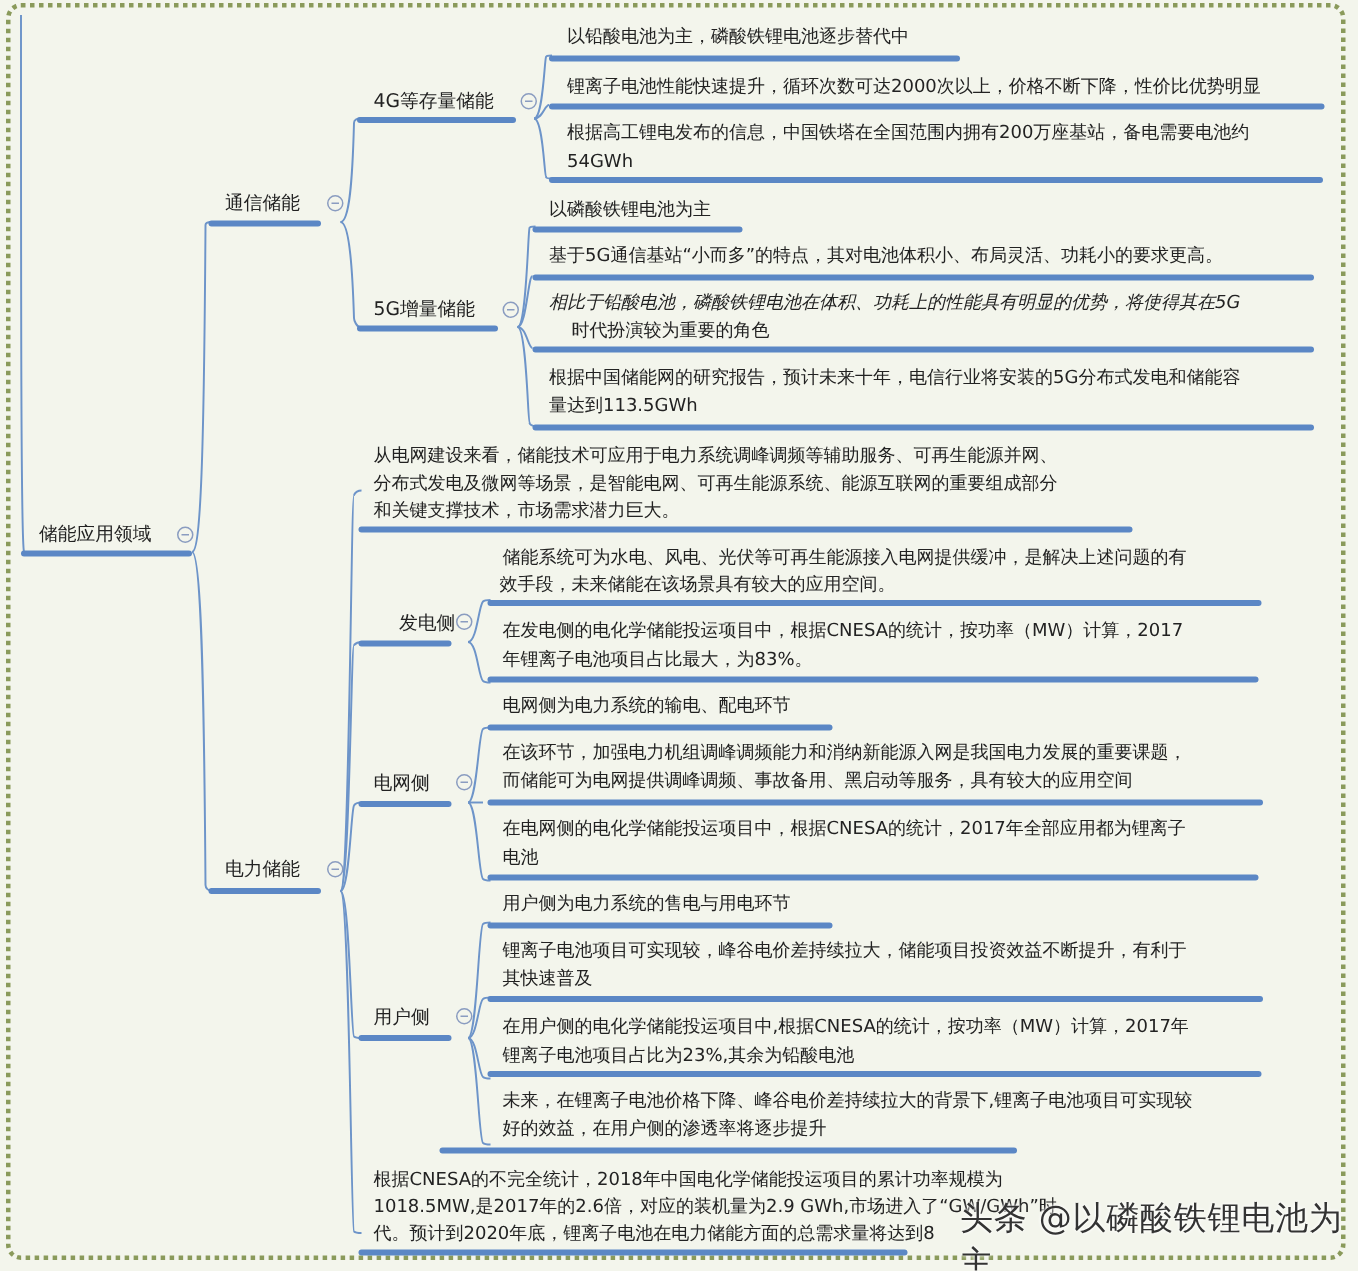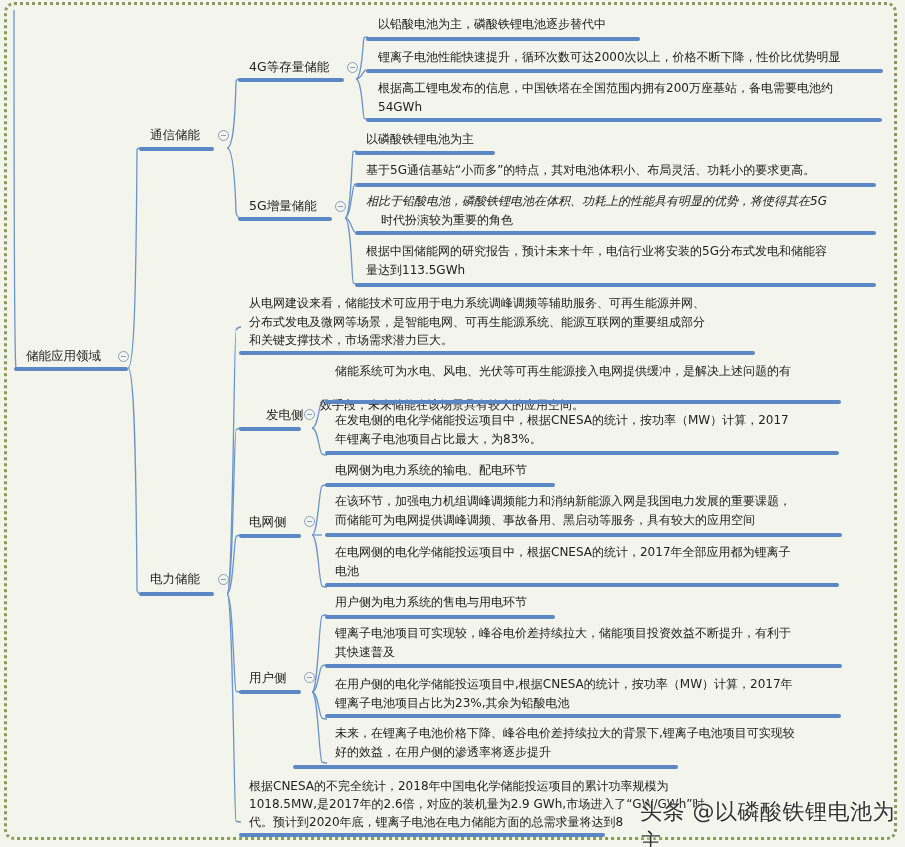--- a/index.html
+++ b/index.html
@@ -99,21 +99,21 @@
 <div class="leaf" style="left:249px;top:294px;">从电网建设来看，储能技术可应用于电力系统调峰调频等辅助服务、可再生能源并网、</div>
 <div class="leaf" style="left:249px;top:313px;">分布式发电及微网等场景，是智能电网、可再生能源系统、能源互联网的重要组成部分</div>
 <div class="leaf" style="left:249px;top:331px;">和关键支撑技术，市场需求潜力巨大。</div>
 <div class="bar" style="left:239px;top:351px;width:516px;"></div>
 
 <div class="node" style="left:266px;top:405px;text-align:center;">发电侧</div>
 <div class="bar" style="left:239px;top:427px;width:62px;"></div>
 <div class="toggle" style="left:304px;top:409px;"></div>
 
 <div class="leaf" style="left:335px;top:362px;">储能系统可为水电、风电、光伏等可再生能源接入电网提供缓冲，是解决上述问题的有</div>
-<div class="leaf" style="left:320px;top:380px;margin-top:16px;">效手段，未来储能在该场景具有较大的应用空间。</div>
+<div class="leaf" style="left:333px;top:380px;">效手段，未来储能在该场景具有较大的应用空间。</div>
 <div class="bar" style="left:325px;top:400px;width:516px;"></div>
 <div class="leaf" style="left:335px;top:411px;">在发电侧的电化学储能投运项目中，根据CNESA的统计，按功率（MW）计算，2017</div>
 <div class="leaf" style="left:335px;top:430px;">年锂离子电池项目占比最大，为83%。</div>
 <div class="bar" style="left:325px;top:451px;width:514px;"></div>
 
 <div class="node" style="left:249px;top:512px;text-align:right;">电网侧</div>
 <div class="bar" style="left:239px;top:534px;width:62px;"></div>
 <div class="toggle" style="left:304px;top:516px;"></div>
 
 <div class="leaf" style="left:335px;top:461px;">电网侧为电力系统的输电、配电环节</div>

